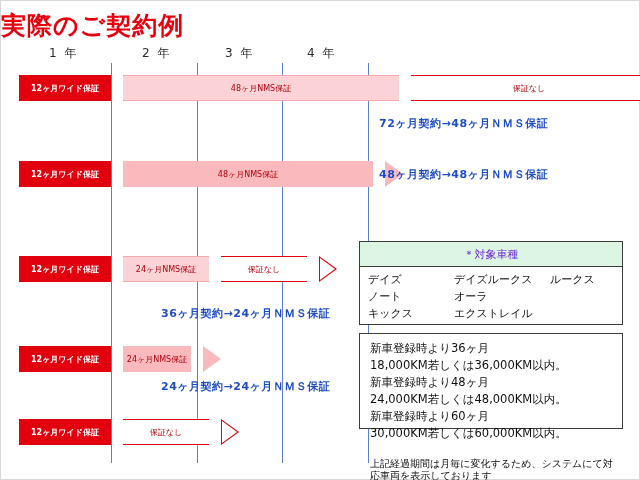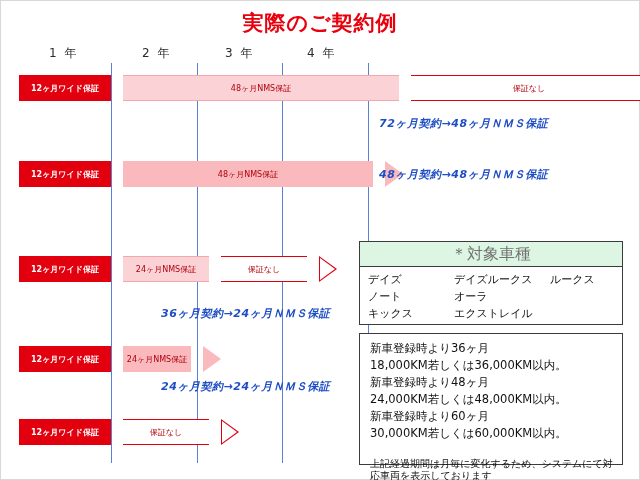--- a/index.html
+++ b/index.html
@@ -12,23 +12,22 @@
   .page{
     position:relative;
     width:640px;height:480px;
     box-sizing:border-box;
     border:1px solid #d8d8d8;
     background:#fff;
   }
   .title{
     position:absolute;
     left:0;right:0;top:8px;
-    text-align:center;
     color:#e8000d;
-    font-size:21px;
+    font-size:25px;
     font-weight:bold;
     letter-spacing:1px;
   }
   
   .year-label{
     position:absolute;
     font-size:12px;
     color:#2b2b2b;
     letter-spacing:2px;
   }
@@ -85,32 +84,31 @@
     border-bottom:11px solid transparent;
     border-left:15px solid #ffffff;
   }
   .note{
     position:absolute;
     font-size:11px;
     font-weight:bold;
     color:#1f4ec4;
     white-space:nowrap;
     letter-spacing:0.5px;
-    font-style:italic;
   }
   
   .panel-head{
     position:absolute;
     left:358px;top:240px;
     width:264px;height:26px;
     background:#ddf6e4;
     border:1px solid #3b3b3b;
     box-sizing:border-box;
     display:flex;align-items:center;justify-content:center;
-    font-size:16px;color:#737373;
+    font-size:11px;color:#6d28d9;
   }
   .panel-models{
     position:absolute;
     left:358px;top:266px;
     width:264px;height:58px;
     background:#fff;
     border:1px solid #3b3b3b;
     border-top:none;
     box-sizing:border-box;
     padding:4px 8px;
@@ -118,21 +116,21 @@
     line-height:17px;
   }
   .models-row{display:flex;}
   .models-row span{display:inline-block;}
   .c1{width:86px;}
   .c2{width:96px;}
   .c3{width:auto;}
   .panel-terms{
     position:absolute;
     left:358px;top:332px;
-    width:264px;height:132px;
+    width:264px;height:96px;
     background:#fff;
     border:1px solid #3b3b3b;
     box-sizing:border-box;
     padding:6px 8px 4px 10px;
     font-size:11.5px;color:#111;
     line-height:17px;
   }
   .panel-terms .fine{
     font-size:10px;
     line-height:12px;

